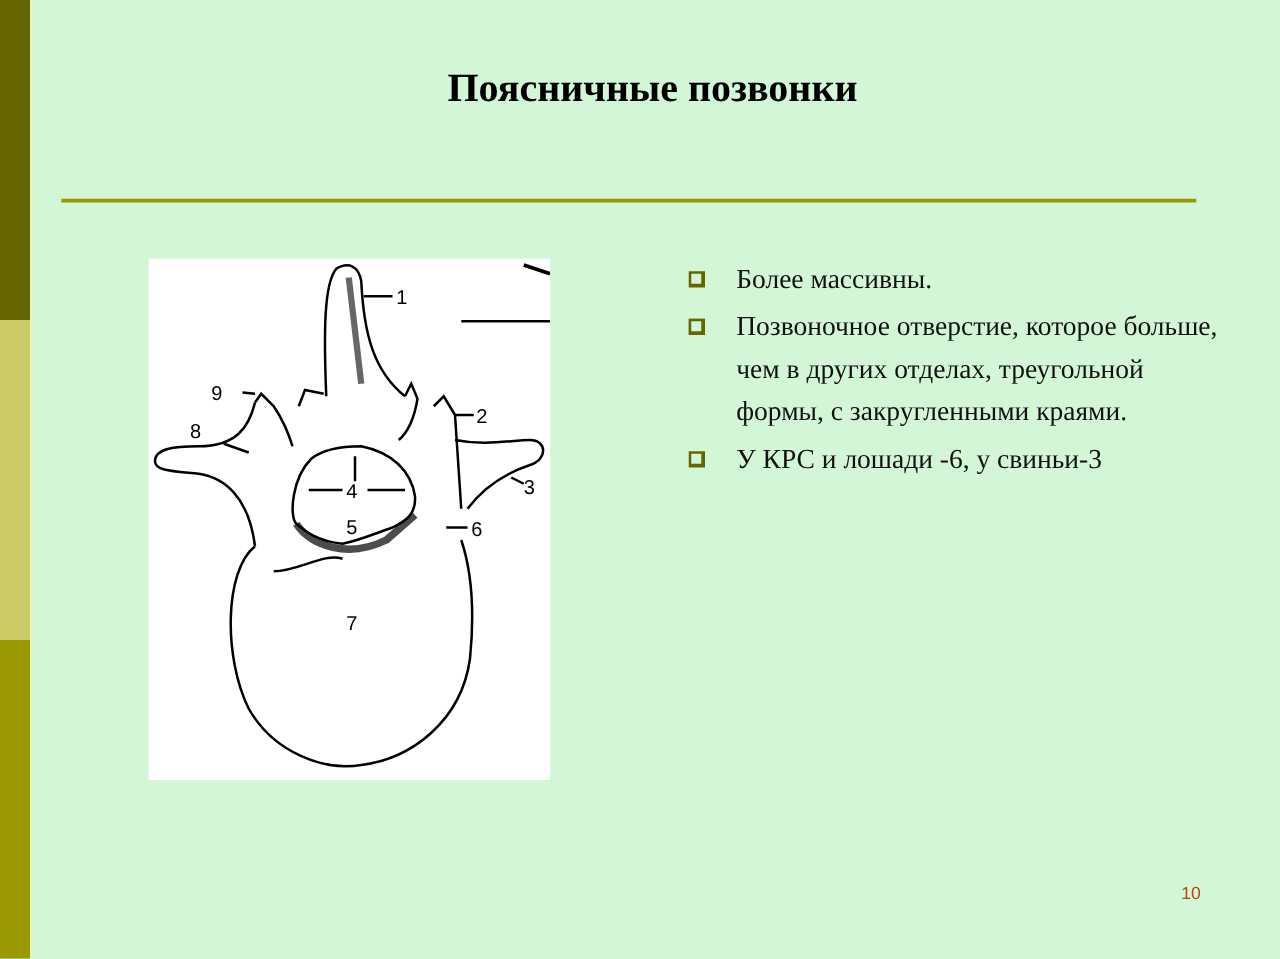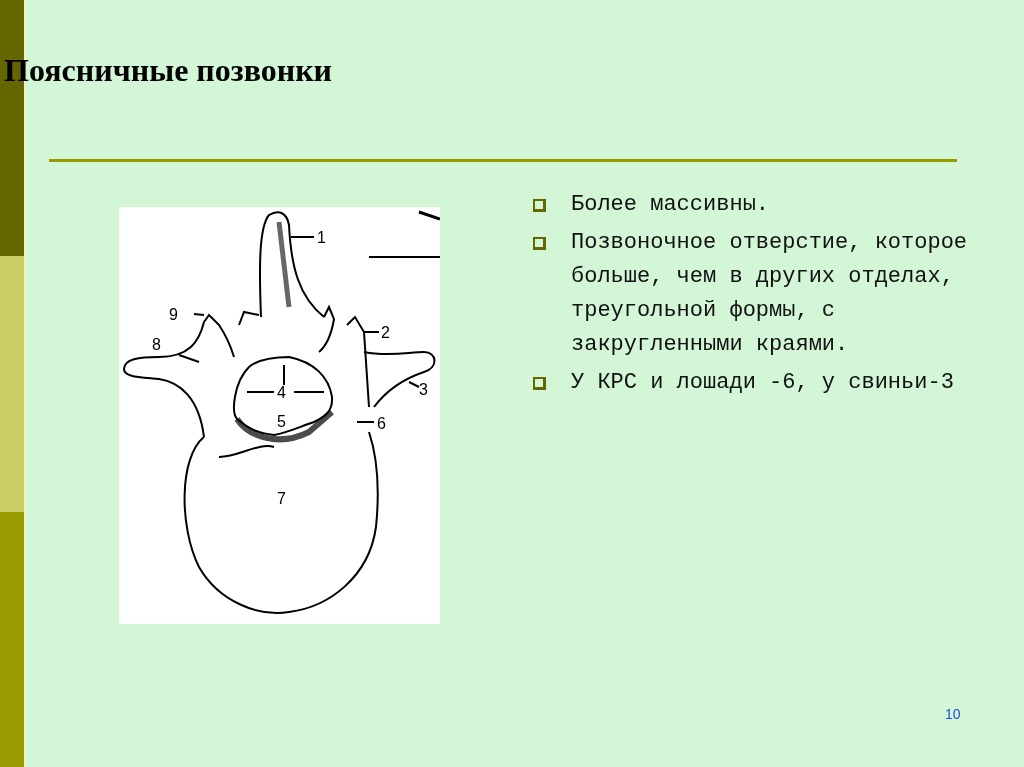--- a/index.html
+++ b/index.html
@@ -9,42 +9,42 @@
     font-family: "Liberation Serif", "DejaVu Serif", serif;
   }
   .side-bar { position: absolute; left: 0; width: 24px; }
   .sb1 { top: 0; height: 256px; background: #666600; }
   .sb2 { top: 256px; height: 256px; background: #cccc66; }
   .sb3 { top: 512px; height: 255px; background: #999900; }
   .side-edge { position: absolute; left: 24px; top: 0; width: 2px; height: 767px; background: #e8f3c0; }
 
   .title {
     position: absolute; left: 0; right: 0; top: 52px;
-    text-align: left; padding-left: 4px;
+    text-align: center; padding-left: 20px;
     font-size: 32px; font-weight: bold; color: #000;
   }
   .rule {
     position: absolute; left: 49px; top: 159px; width: 908px; height: 3px;
     background: #999900;
   }
   .figure {
     position: absolute; left: 119px; top: 207px; width: 321px; height: 417px;
     background: #ffffff;
   }
   .figure svg { width: 100%; height: 100%; display: block; }
 
-  .bullets { position: absolute; left: 530px; top: 188px; width: 440px; margin: 0; padding: 0; list-style: none; font-family: Liberation Mono, monospace; }
+  .bullets { position: absolute; left: 530px; top: 188px; width: 440px; margin: 18px; padding: 0; list-style: none; }
   .bullets li { position: relative; padding-left: 41px; font-size: 22px; line-height: 34px; color: #111; margin-bottom: 4px; }
   .bullet-mark {
     position: absolute; left: 3px; top: 11px; width: 8px; height: 8px;
     border: 2px solid #666600; border-right-width: 3px; border-bottom-width: 3px;
     background: #d2f6d6;
   }
   .page-num {
-    position: absolute; left: 945px; top: 706px; font-size: 14px; color: #1d4ed8;
+    position: absolute; left: 945px; top: 706px; font-size: 14px; color: #c2410c;
     font-family: "Liberation Sans", "DejaVu Sans", sans-serif;
   }
 </style>
 </head>
 <body>
 
 <div class="side-bar sb1"></div>
 <div class="side-bar sb2"></div>
 <div class="side-bar sb3"></div>
 <div class="side-edge"></div>

